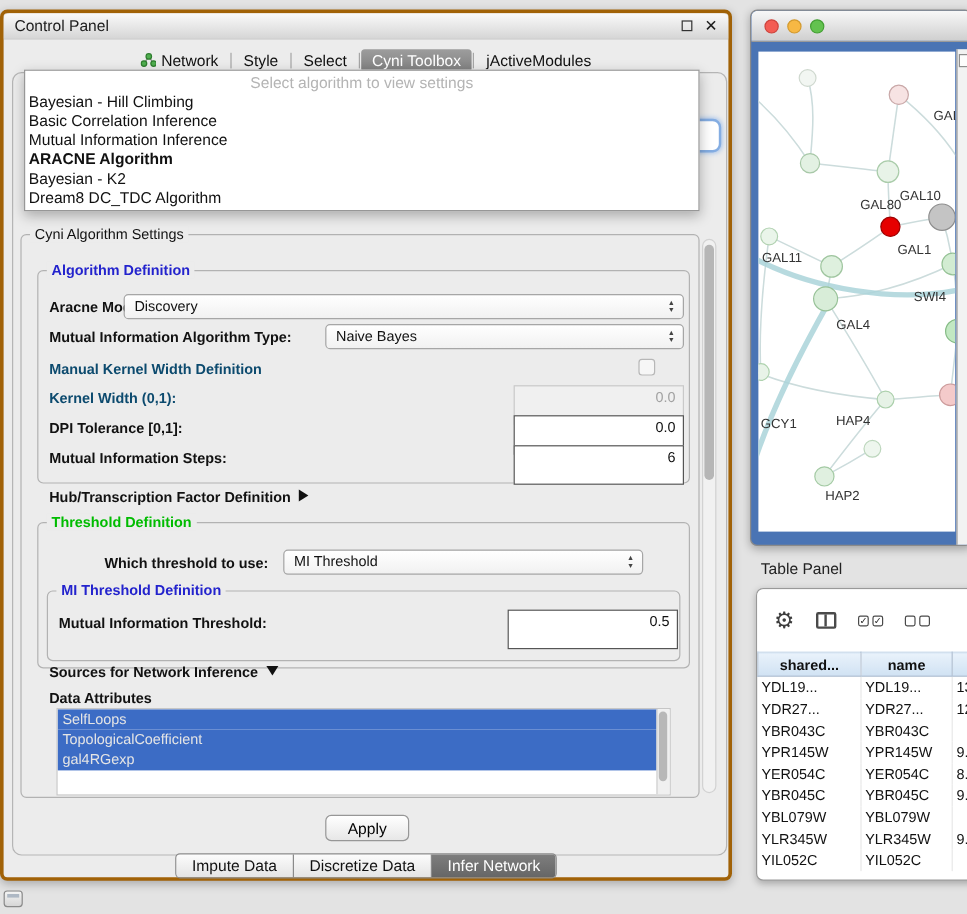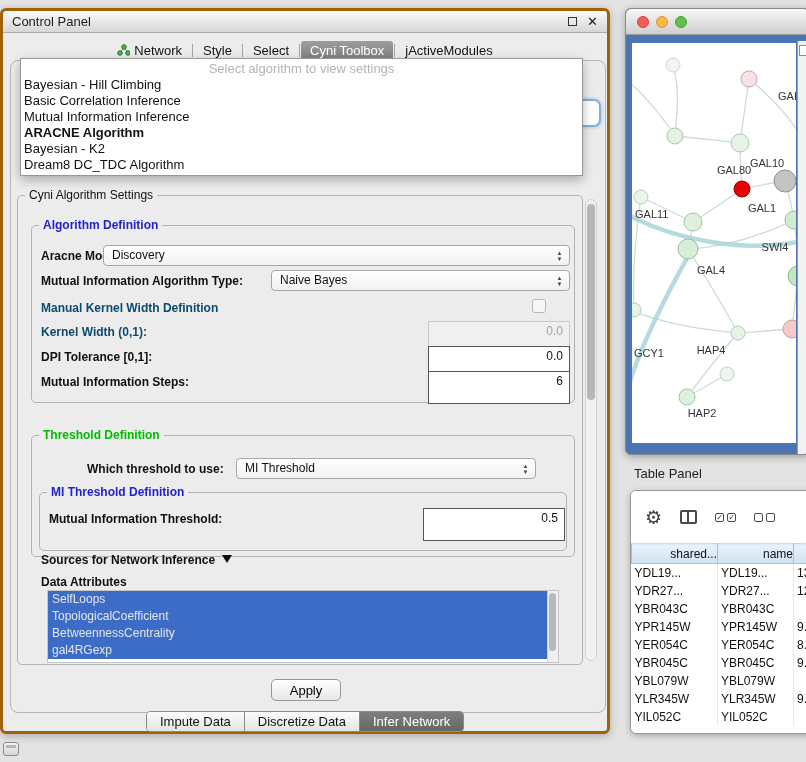--- a/index.html
+++ b/index.html
@@ -88,21 +88,21 @@
   
   #table-panel-label{position:absolute;left:634px;top:466px;font-size:13px;color:#222;}
   #table-window{position:absolute;left:630px;top:490px;width:190px;height:244px;background:#fff;border:1px solid #999;border-radius:6px;overflow:hidden;box-shadow:0 2px 6px rgba(0,0,0,.25);}
   #tbl-toolbar{position:absolute;left:0;top:0;right:0;height:52px;background:#fff;display:flex;align-items:center;gap:18px;padding-left:14px;}
   #gear{font-size:19px;color:#3e3e3e;line-height:1;}
   #col-icon{width:17px;height:14px;border:2px solid #4a4a4a;border-radius:2px;position:relative;display:inline-block;}
   #col-icon::after{content:"";position:absolute;left:5px;top:0;width:2px;height:100%;background:#4a4a4a;}
   .chk-pair{display:inline-flex;gap:3px;}
   .cb{width:9px;height:9px;border:1px solid #4a4a4a;border-radius:2px;font-size:8px;line-height:8px;text-align:center;color:#2a2a2a;display:inline-block;}
   #data-table{position:absolute;left:0;top:52px;border-collapse:collapse;table-layout:fixed;width:222px;}
-  #data-table th{height:20px;background:linear-gradient(#e9f2fb,#d0e2f3);border:1px solid #aebfd2;border-top:1px solid #c8d9ea;font-weight:normal;font-size:12px;text-align:right;overflow:hidden;white-space:nowrap;}
+  #data-table th{height:20px;background:linear-gradient(#e9f2fb,#d0e2f3);border:1px solid #aebfd2;border-top:1px solid #c8d9ea;font-weight:bold;font-size:12px;text-align:center;overflow:hidden;white-space:nowrap;}
   #data-table td{height:18px;font-size:12px;padding:0 3px;border-right:1px solid #e8e8e8;white-space:nowrap;overflow:hidden;}
 
   
   #corner-icon{position:absolute;left:3px;top:742px;width:16px;height:14px;border:1px solid #8a8a8a;border-radius:3px;background:linear-gradient(#f4f4f4,#d6d6d6);}
   #corner-icon::after{content:"";position:absolute;left:2px;top:2px;right:2px;height:3px;background:#aeb8c4;}
 </style>
 </head>
 <body>
 
 <div id="control-panel">
@@ -190,20 +190,23 @@
 
   <span class="lbl dis" style="left:38px;top:312px;">Kernel Width (0,1):</span>
   <div class="field dis" style="left:425px;top:310px;width:142px;">0.0</div>
 
   <span class="lbl" style="left:38px;top:337px;">DPI Tolerance [0,1]:</span>
   <div class="field" style="left:425px;top:335px;width:142px;">0.0</div>
 
   <span class="lbl" style="left:38px;top:362px;">Mutual Information Steps:</span>
   <div class="field" style="left:425px;top:360px;width:142px;">6</div>
 
+  <span class="lbl" style="left:38px;top:394px;">
+    <span>Hub/Transcription Factor Definition</span><span class="tri-right"></span>
+  </span>
 
   <div id="threshold-group" class="groupbox">
     <span class="gtitle green">Threshold Definition</span>
   </div>
 
   <span class="lbl" style="left:84px;top:449px;">Which threshold to use:</span>
   <div class="combo" style="left:233px;top:447px;width:300px;">
     <span>MI Threshold</span>
     <span class="arr">
         <span>▲</span>
@@ -219,21 +222,20 @@
 
   <span class="lbl" style="left:38px;top:540px;">
     <span>Sources for Network Inference</span><span class="tri-down"></span>
   </span>
   <span class="lbl" style="left:38px;top:562px;">Data Attributes</span>
 
   <div id="attr-list">
     <div id="attr-items">
         <div class="attr-item">SelfLoops</div>
         <div class="attr-item">TopologicalCoefficient</div>
-        <div class="attr-item">BetweennessCentrality</div>
         <div class="attr-item">gal4RGexp</div>
       </div>
     <div id="attr-scrollbar">
         <div class="vthumb"></div>
       </div>
   </div>
 
   <button id="apply-btn">Apply</button>
 
   <div id="bottom-tabs">

